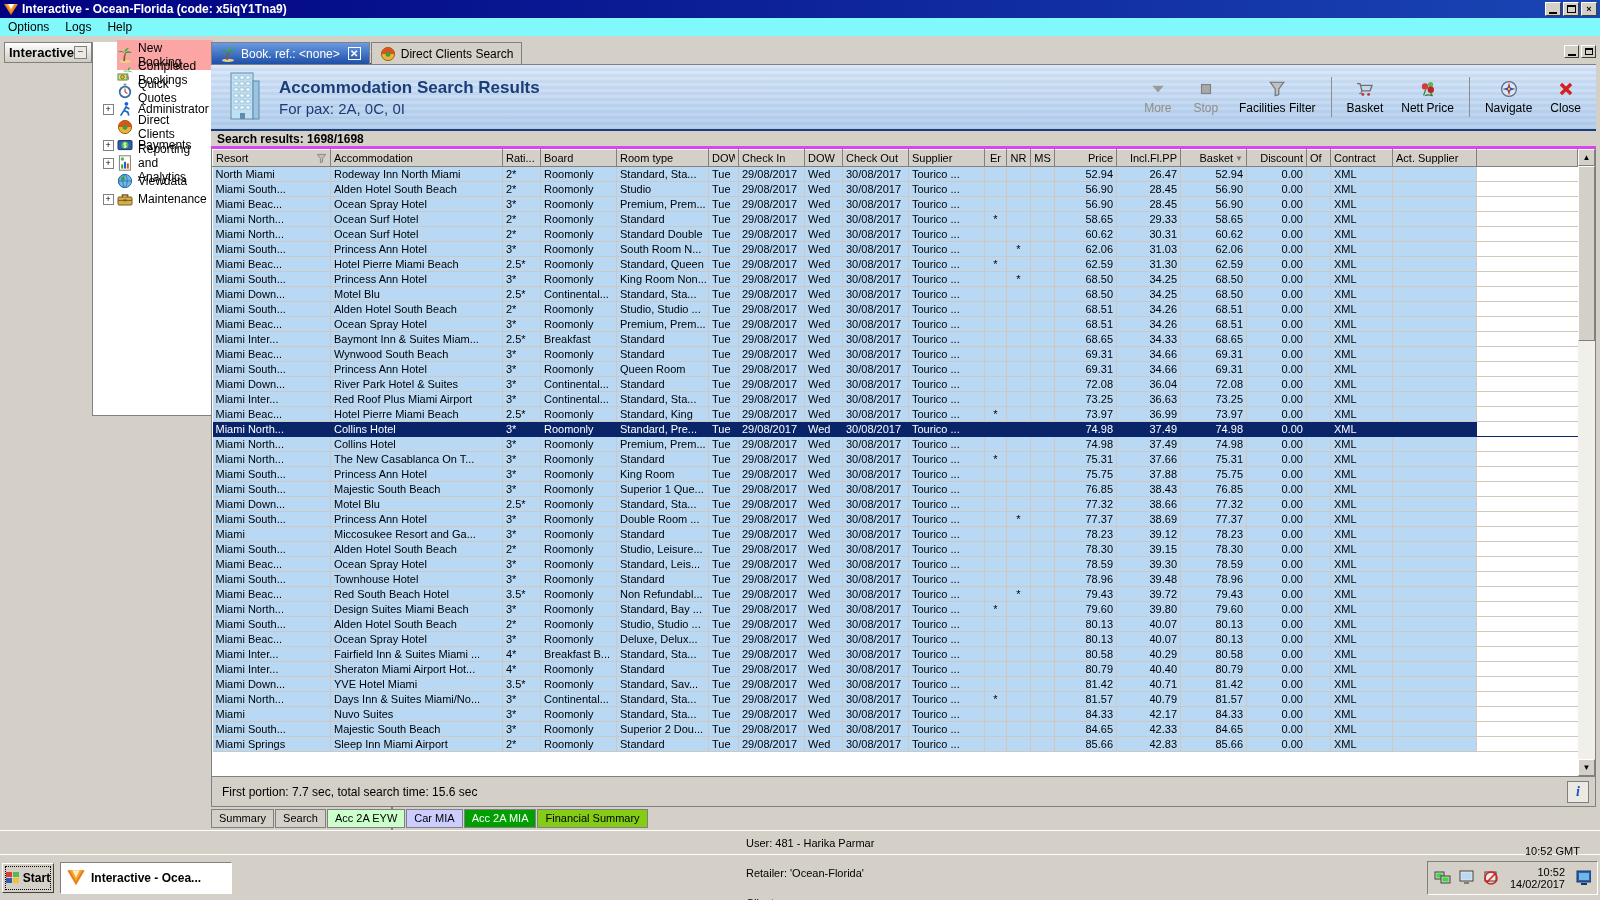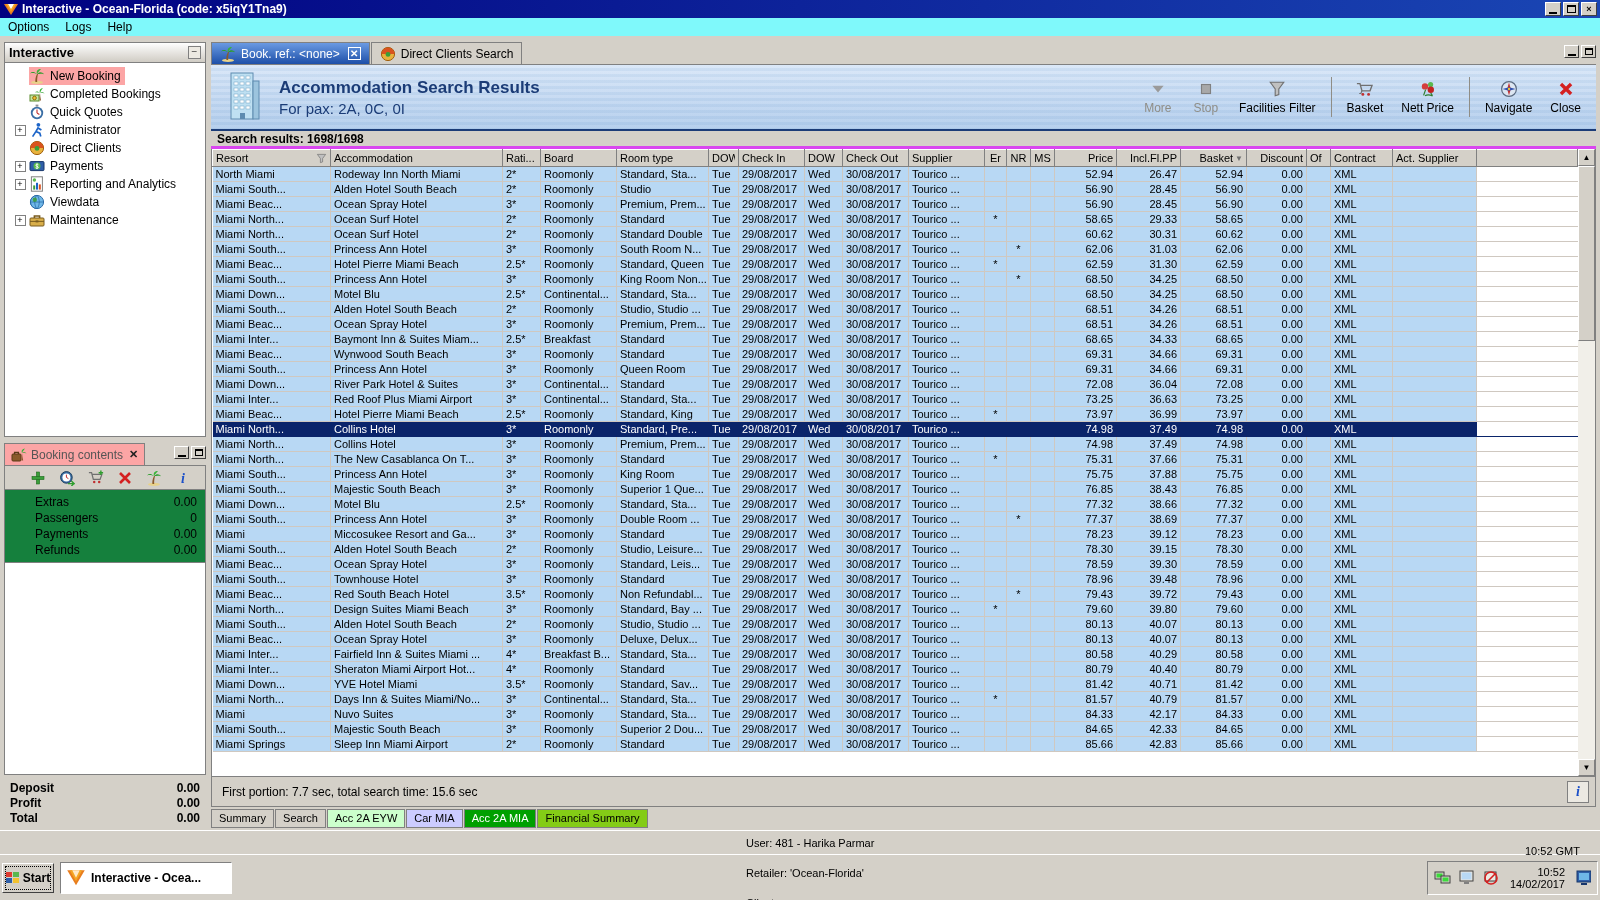--- a/index.html
+++ b/index.html
@@ -19,21 +19,21 @@
   .glyph-max { width:9px; height:8px; border:1px solid #000; border-top:2px solid #000; }
 
   
   .menubar { height:18px; background:#7ff9fb; display:flex; align-items:center; font-size:12px; flex:none; }
   .menu-item { padding:1px 8px; cursor:default; }
 
   
   .workspace { flex:1; display:flex; padding-top:6px; min-height:0; }
 
   
-  .left-panel { width:202px; display:flex; flex-direction:column; margin-left:4px; min-height:0; }
+  .left-panel { width:202px; display:flex; flex-direction:row; margin-left:4px; min-height:0; }
   .splitter { width:5px; }
   .panel-header { height:21px; background:linear-gradient(#fefefe,#d0ccc4); border:1px solid #808080;
                   display:flex; align-items:center; padding:0 4px; }
   .panel-header .ph-title { font-size:13px; font-weight:bold; flex:1; }
   .collapse-btn { width:13px; height:13px; background:#ece9e2; border:1px solid #808080; font-size:10px;
                   line-height:10px; text-align:center; color:#404040; }
   .tree { background:#fff; border:1px solid #808080; border-top:none; height:374px; padding-top:4px; }
   .tree-row { height:18px; display:flex; align-items:center; padding-left:6px; font-size:12px; }
   .tree-row.selected .row-inner { background:#fca5a5; }
   .row-inner { display:flex; align-items:center; padding:1px 4px 1px 0; }

